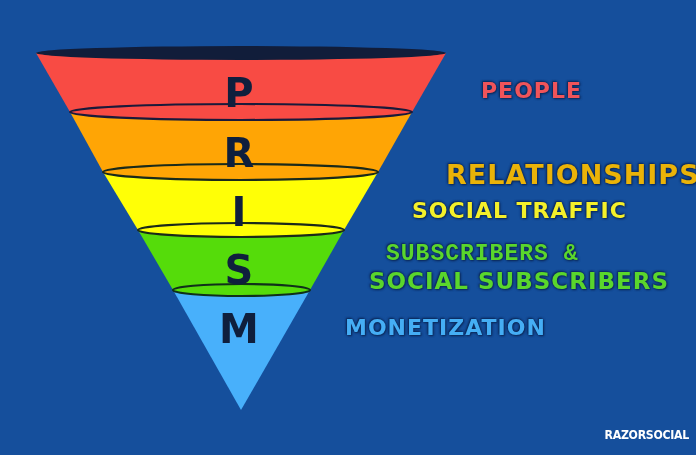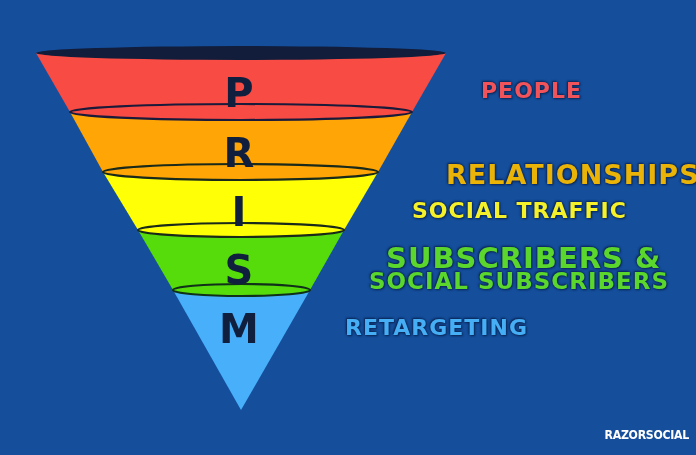--- a/index.html
+++ b/index.html
@@ -71,17 +71,17 @@
 
 <div class="letter" style="top:73px;">P</div>
 <div class="letter" style="top:133px;">R</div>
 <div class="letter" style="top:192px;">I</div>
 <div class="letter" style="top:250px;">S</div>
 <div class="letter" style="top:309px;">M</div>
 
 <div class="label" style="left:457px; top:78px; font-size:22px; color:#f0545a;">PEOPLE</div>
 <div class="label" style="left:422px; top:139px; font-size:27px; color:#eab308;margin-top:20px;">RELATIONSHIPS</div>
 <div class="label" style="left:388px; top:198px; font-size:22px; color:#f4f02a;">SOCIAL TRAFFIC</div>
-<div class="label" style="left:362px; top:241px; font-size:29px; color:#5ad62c;">SUBSCRIBERS &amp;</div>
+<div class="label" style="left:362px; top:241px; font-size:23px; color:#5ad62c;font-family:Liberation Mono, monospace;">SUBSCRIBERS &amp;</div>
 <div class="label" style="left:345px; top:268px; font-size:23px; color:#5ad62c;">SOCIAL SUBSCRIBERS</div>
-<div class="label" style="left:321px; top:315px; font-size:22px; color:#45aef5;">RETARGETING</div>
+<div class="label" style="left:321px; top:315px; font-size:22px; color:#45aef5;">MONETIZATION</div>
 
 <div class="brand">RAZORSOCIAL</div>
 
 </body></html>

